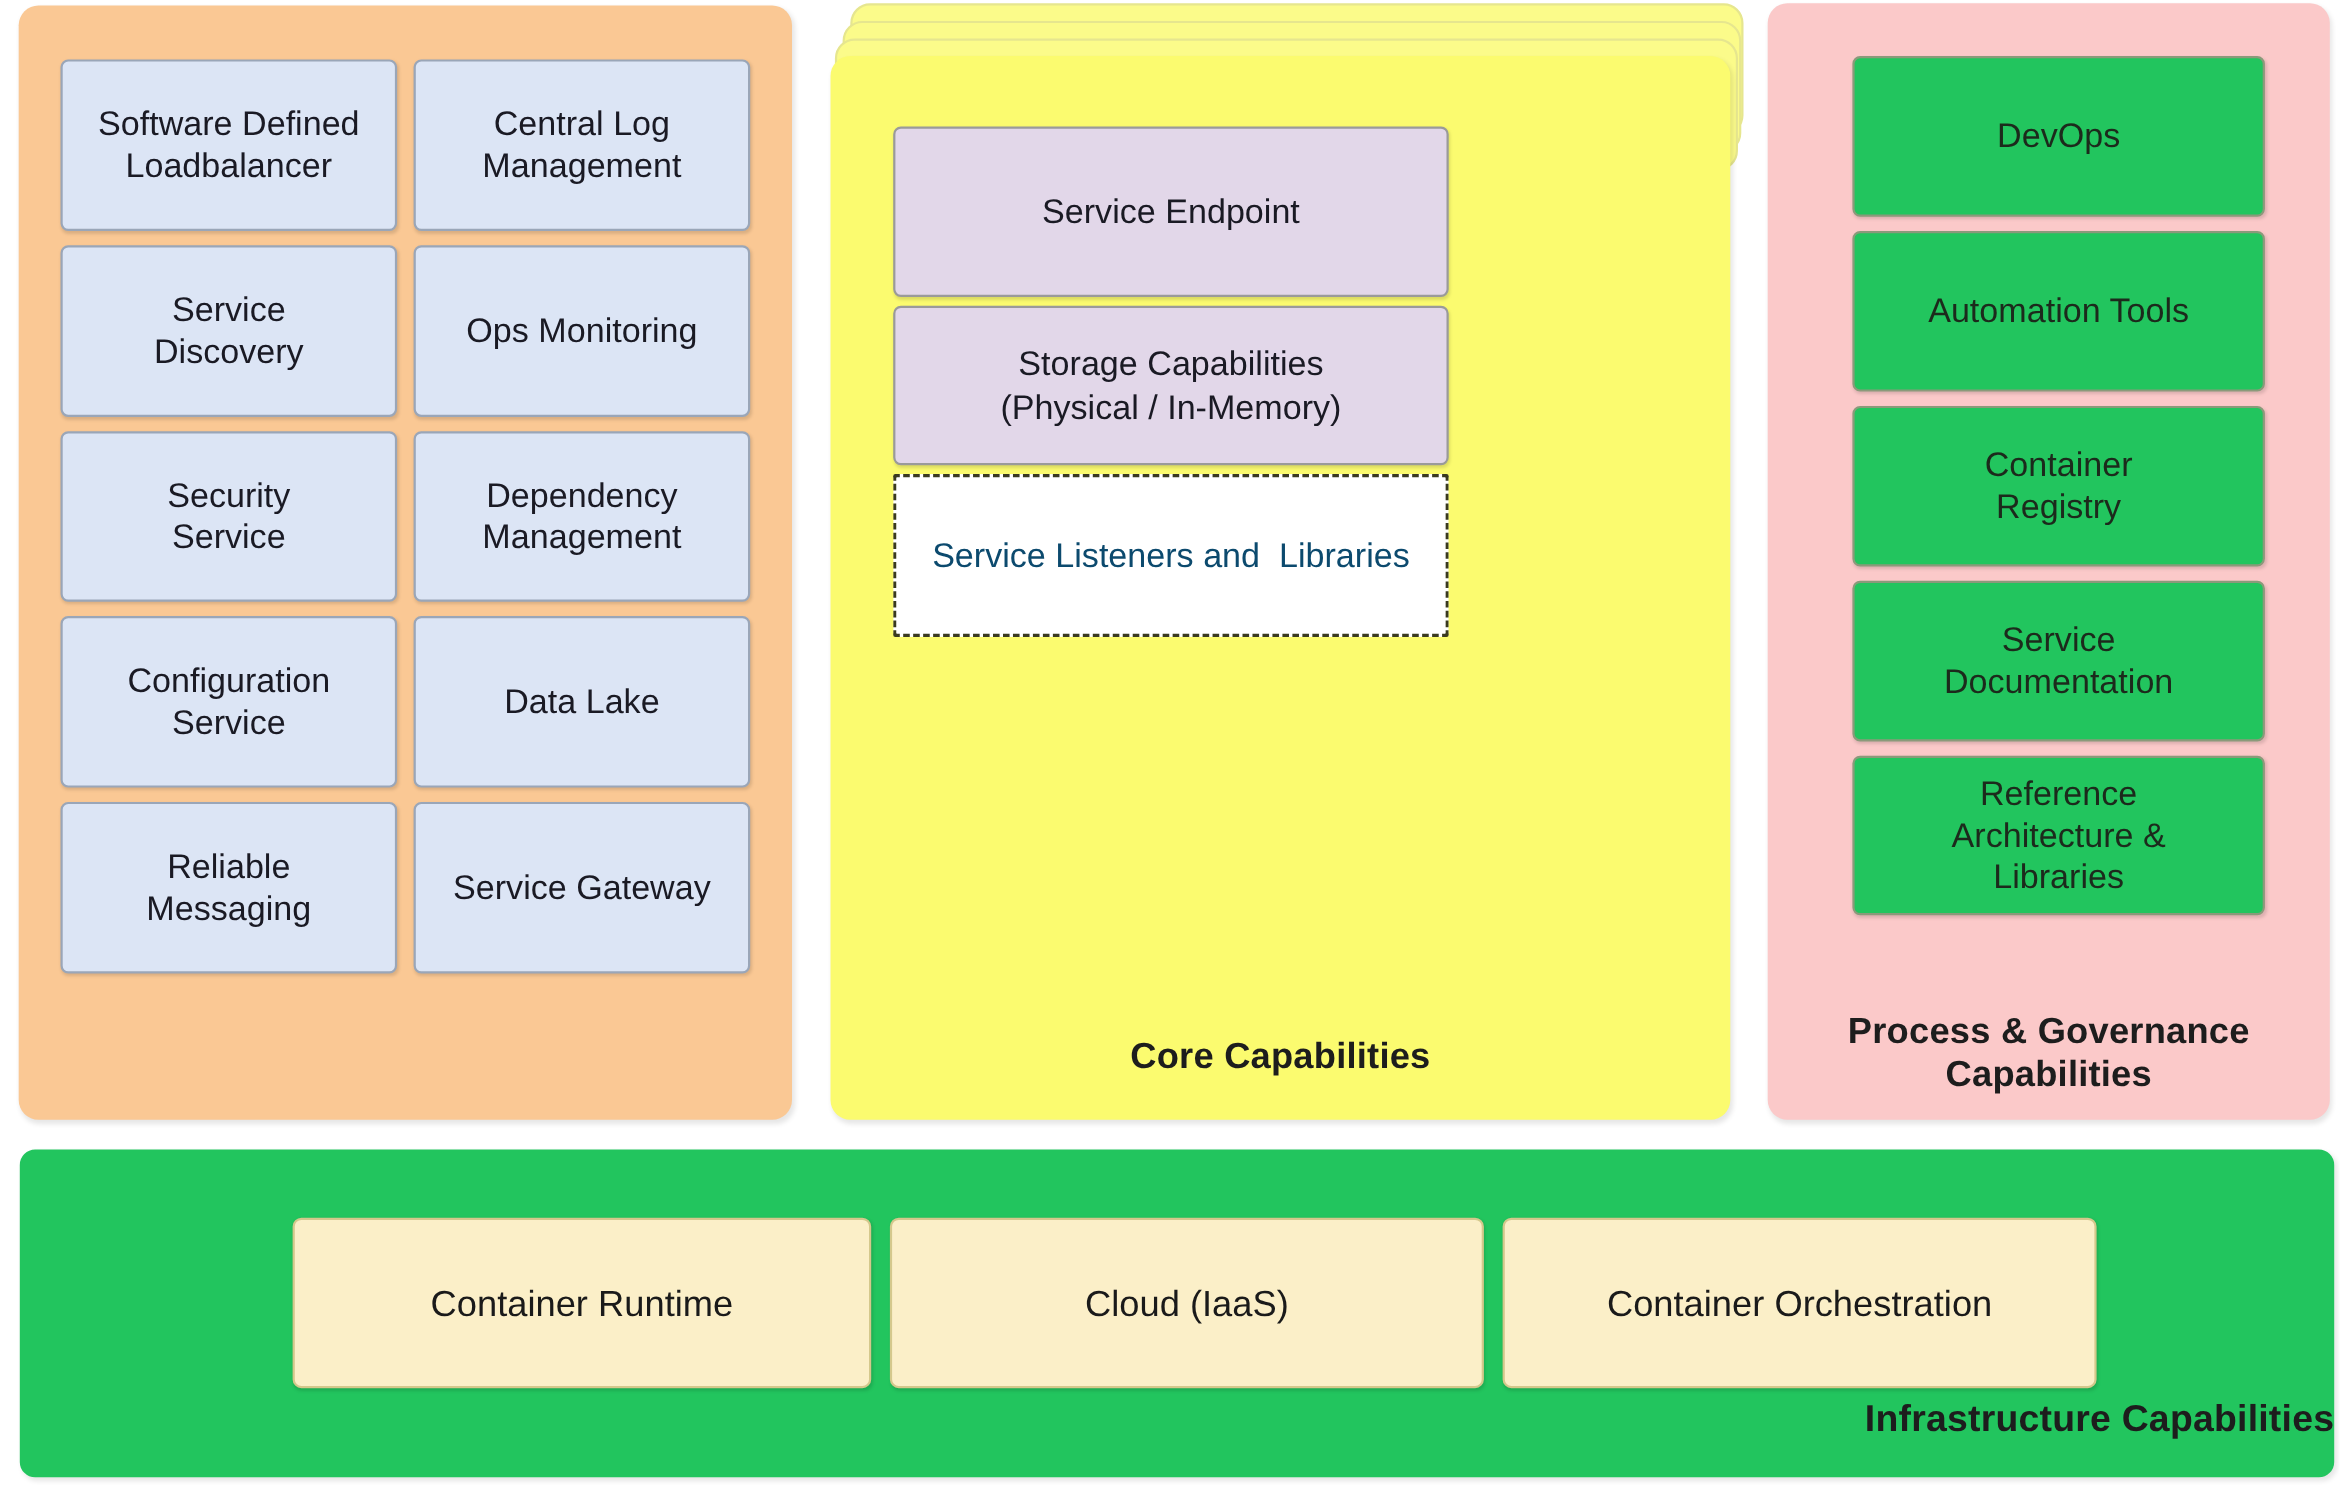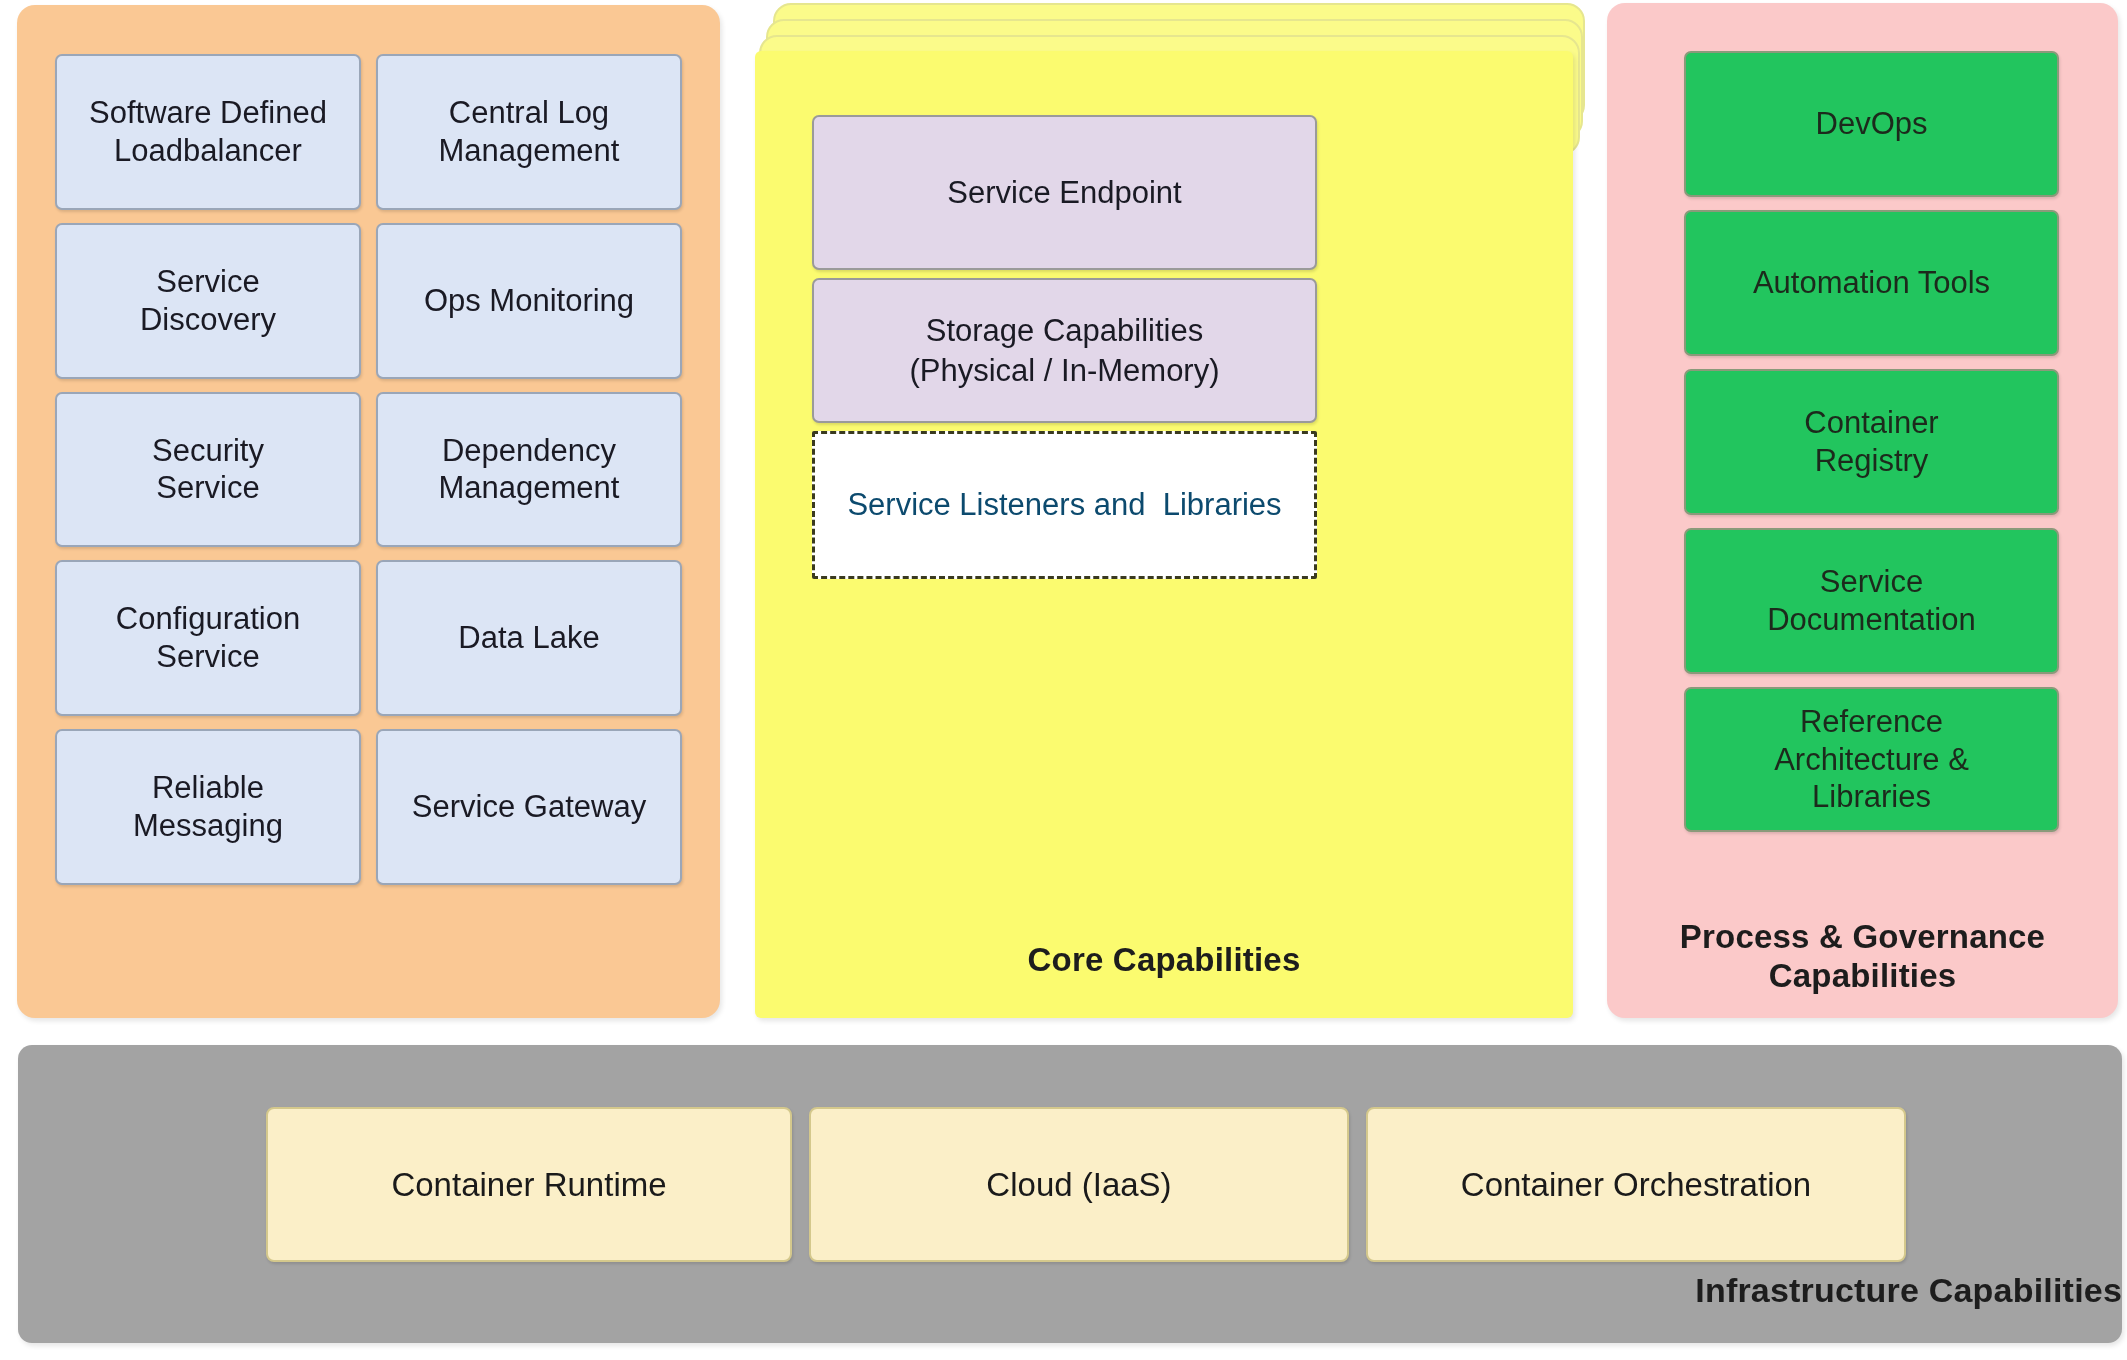--- a/index.html
+++ b/index.html
@@ -96,21 +96,21 @@
   }
   #core-shadow-1 { left: 18px; top: 0px;  width: 812px; height: 120px; }
   #core-shadow-2 { left: 11px; top: 16px; width: 817px; height: 120px; }
   #core-shadow-3 { left: 4px;  top: 32px; width: 821px; height: 120px; }
   #core-panel {
     left: 0px;
     top: 48px;
     width: 818px;
     height: 967px;
     background: #fbfb6f;
-    border-radius: 6px;
+    border-radius: 18px;
     position: absolute;
     box-sizing: border-box;
     box-shadow: 2px 3px 5px rgba(0,0,0,0.10);
   }
   #core-boxes {
     position: absolute;
     left: 57px;
     top: 64px;
     width: 505px;
   }
@@ -189,21 +189,21 @@
     bottom: 22px;
     font-size: 33px;
   }
 
   
   #infrastructure-panel {
     left: 18px;
     top: 1045px;
     width: 2104px;
     height: 298px;
-    background: #a3a3a3;
+    background: #22c55e;
     border-radius: 14px;
   }
   #infrastructure-boxes {
     position: absolute;
     left: 248px;
     top: 62px;
     display: flex;
     gap: 17px;
   }
   .cream-box {

